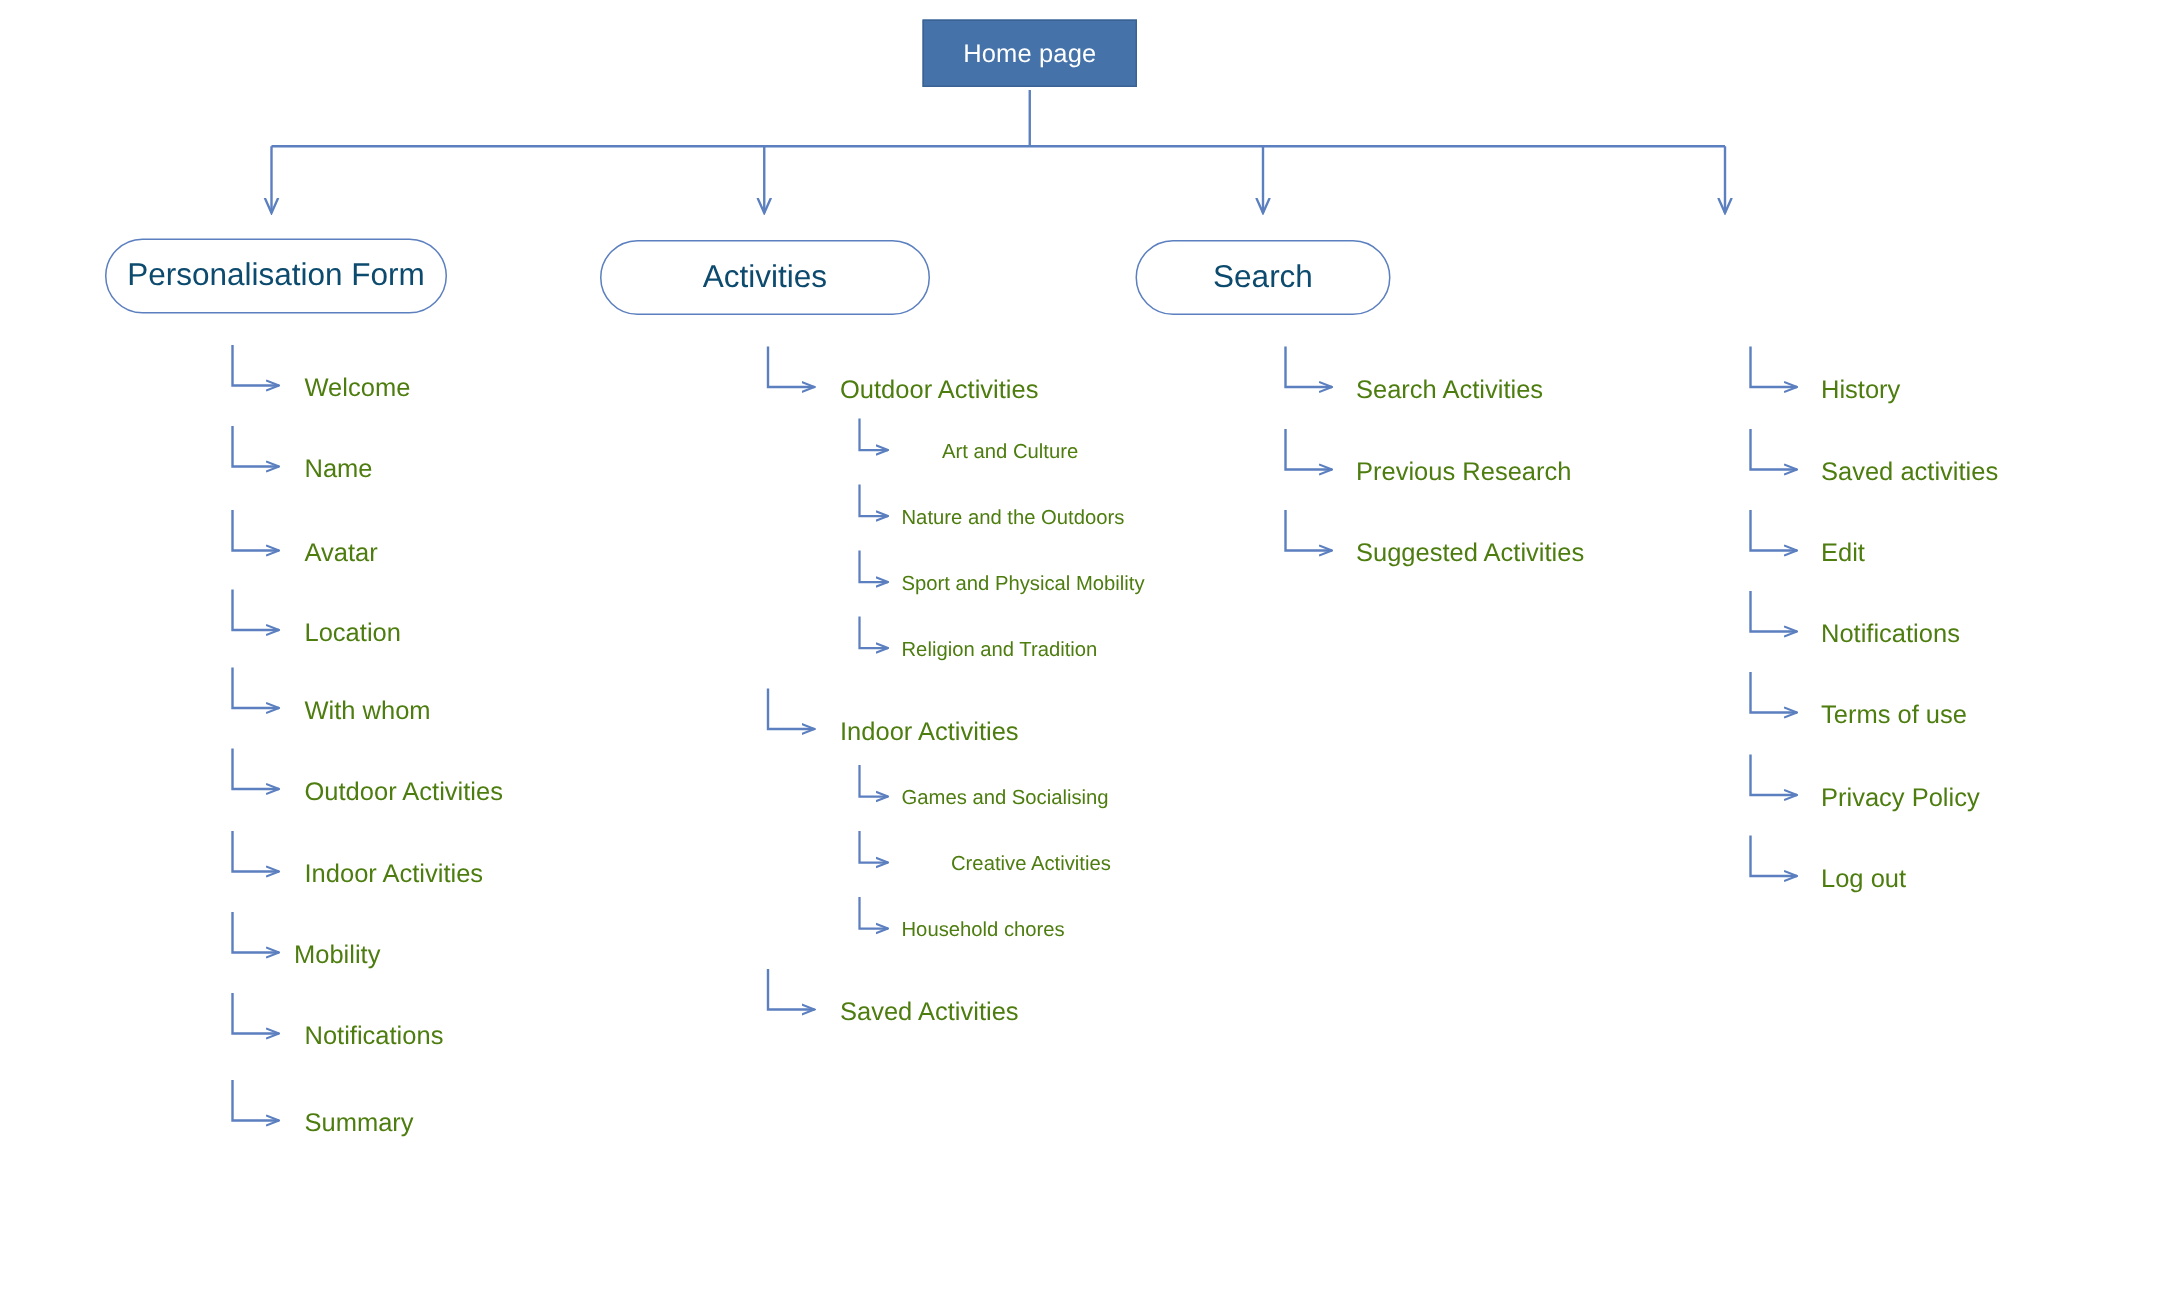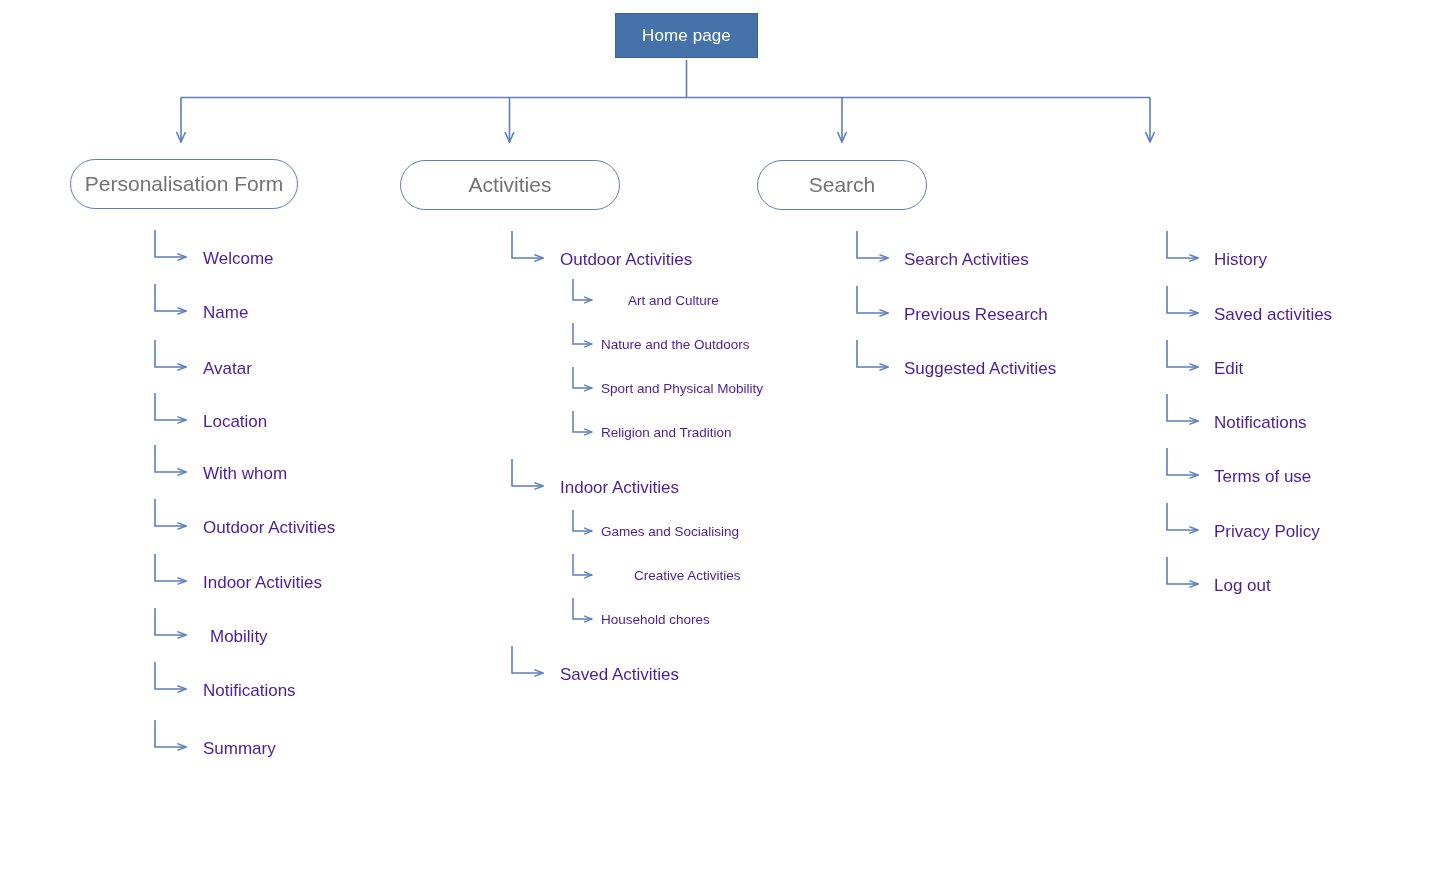--- a/index.html
+++ b/index.html
@@ -61,34 +61,34 @@
     height: 50px;
     border: 1.6px solid #5B7FBF;
     border-radius: 26px;
     background: #ffffff;
     display: flex;
     align-items: center;
     justify-content: center;
     box-sizing: border-box;
   }
   .pill .label {
-    color: #737373;
+    color: #0c4a6e;
     font-size: 21px;
     white-space: nowrap;
   }
 
   #node-personalisation { left: 70px;   top: 159px; width: 228px; }
   #node-activities      { left: 400px;  top: 160px; width: 220px; text-align: center; }
   #node-search          { left: 757px;  top: 160px; width: 170px; }
   #node-profile         { left: 1065px; top: 159px; width: 171px; }
 
   
   .leaf {
     position: absolute;
-    color: #4c1d95;
+    color: #4d7c0f;
     white-space: nowrap;
     line-height: 1;
   }
   .leaf.lvl2 { font-size: 17px; }
   .leaf.lvl3 { font-size: 13.5px; }
 </style>
 </head>
 <body>
 
 <div id="sitemap">
@@ -177,21 +177,21 @@
   </div>
 
 
   <div class="leaf lvl2" style="left:203px; top:250px;">Welcome</div>
   <div class="leaf lvl2" style="left:203px; top:304px;">Name</div>
   <div class="leaf lvl2" style="left:203px; top:360px;">Avatar</div>
   <div class="leaf lvl2" style="left:203px; top:413px;">Location</div>
   <div class="leaf lvl2" style="left:203px; top:465px;">With whom</div>
   <div class="leaf lvl2" style="left:203px; top:519px;">Outdoor Activities</div>
   <div class="leaf lvl2" style="left:203px; top:574px;">Indoor Activities</div>
-  <div class="leaf lvl2" style="left:210px; top:628px;">Mobility</div>
+  <div class="leaf lvl2" style="left:196px; top:628px;">Mobility</div>
   <div class="leaf lvl2" style="left:203px; top:682px;">Notifications</div>
   <div class="leaf lvl2" style="left:203px; top:740px;">Summary</div>
 
   <div class="leaf lvl2" style="left:560px; top:251px;">Outdoor Activities</div>
   <div class="leaf lvl3" style="left:628px; top:294px;">Art and Culture</div>
   <div class="leaf lvl3" style="left:601px; top:338px;">Nature and the Outdoors</div>
   <div class="leaf lvl3" style="left:601px; top:382px;">Sport and Physical Mobility</div>
   <div class="leaf lvl3" style="left:601px; top:426px;">Religion and Tradition</div>
 
   <div class="leaf lvl2" style="left:560px; top:479px;">Indoor Activities</div>

